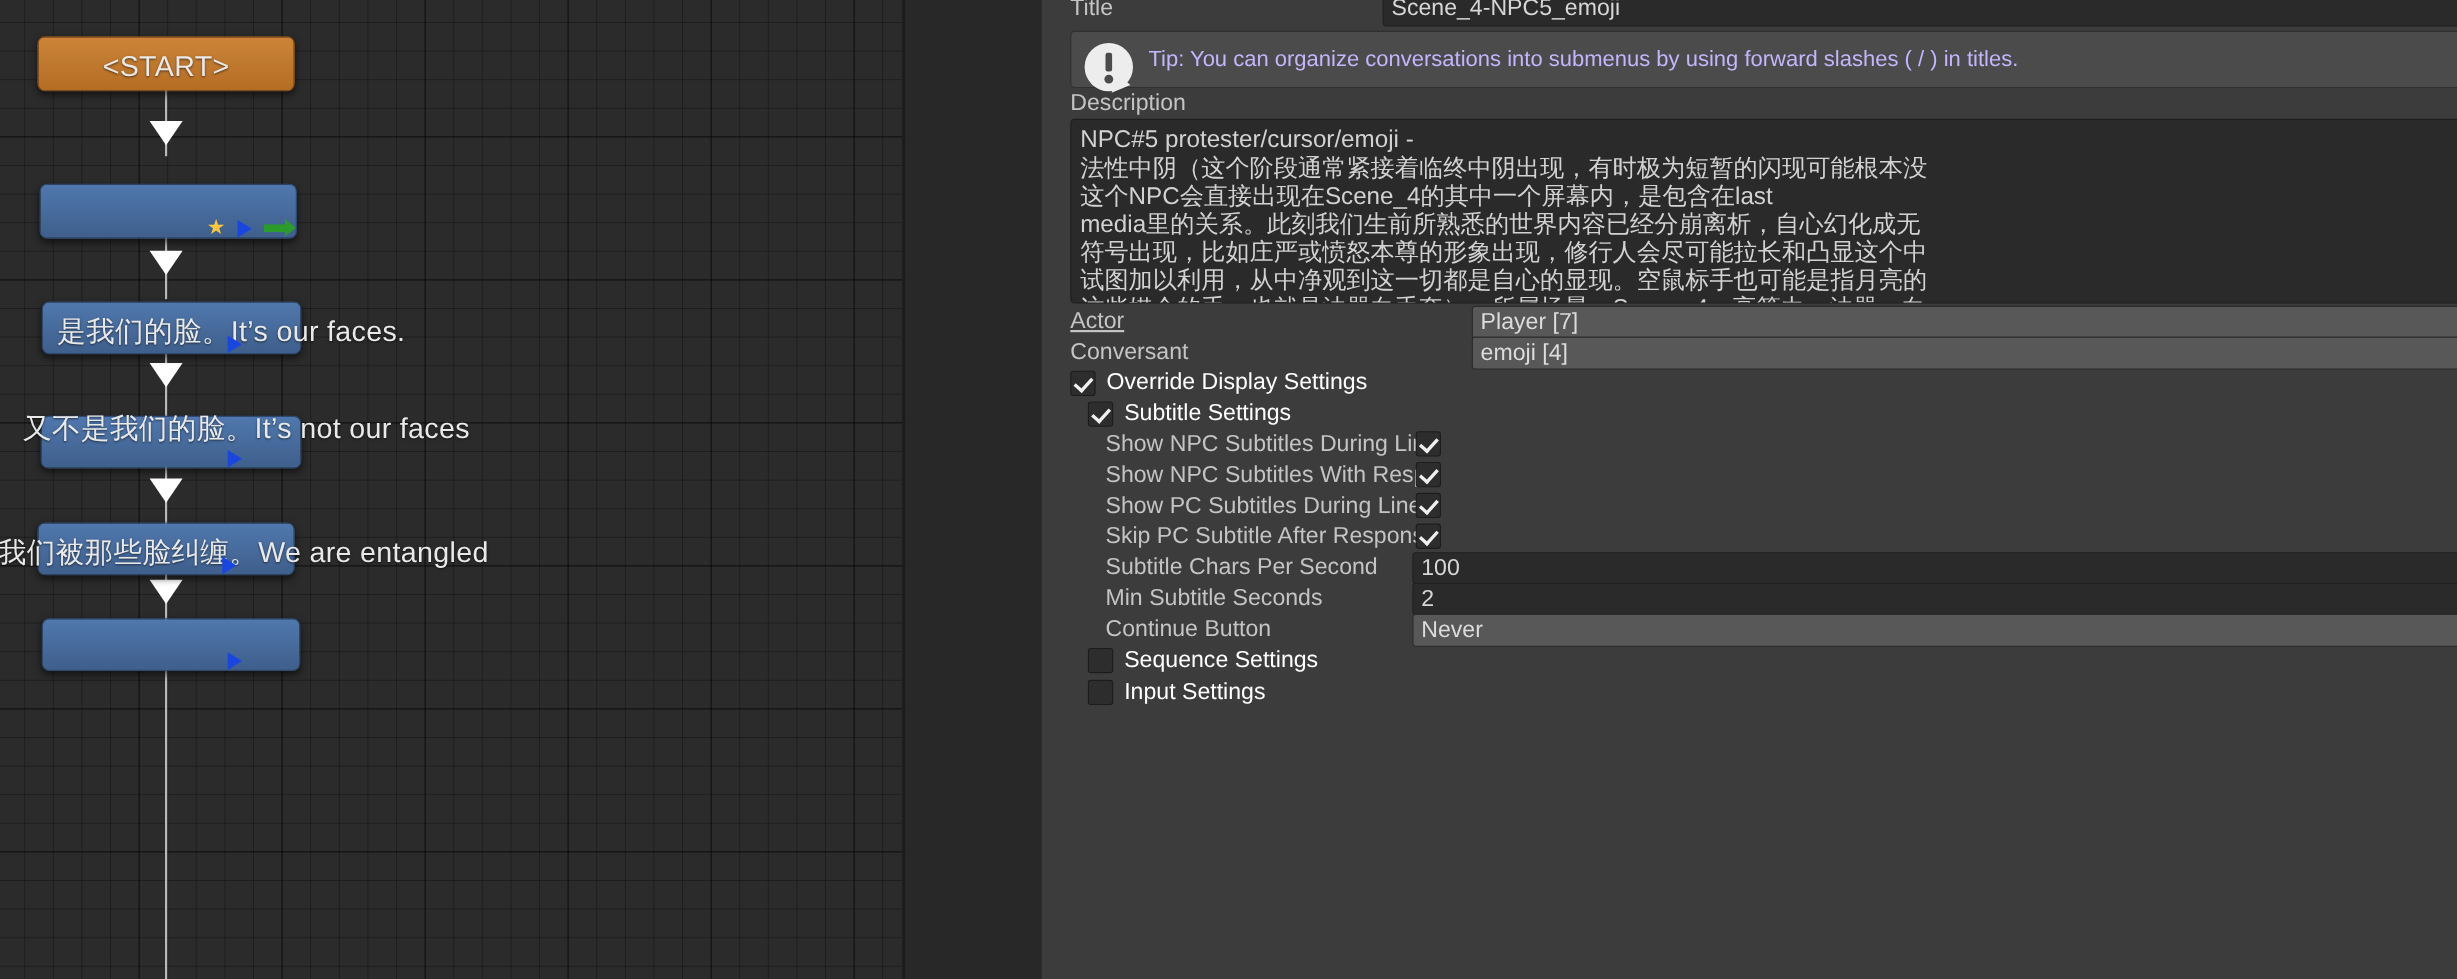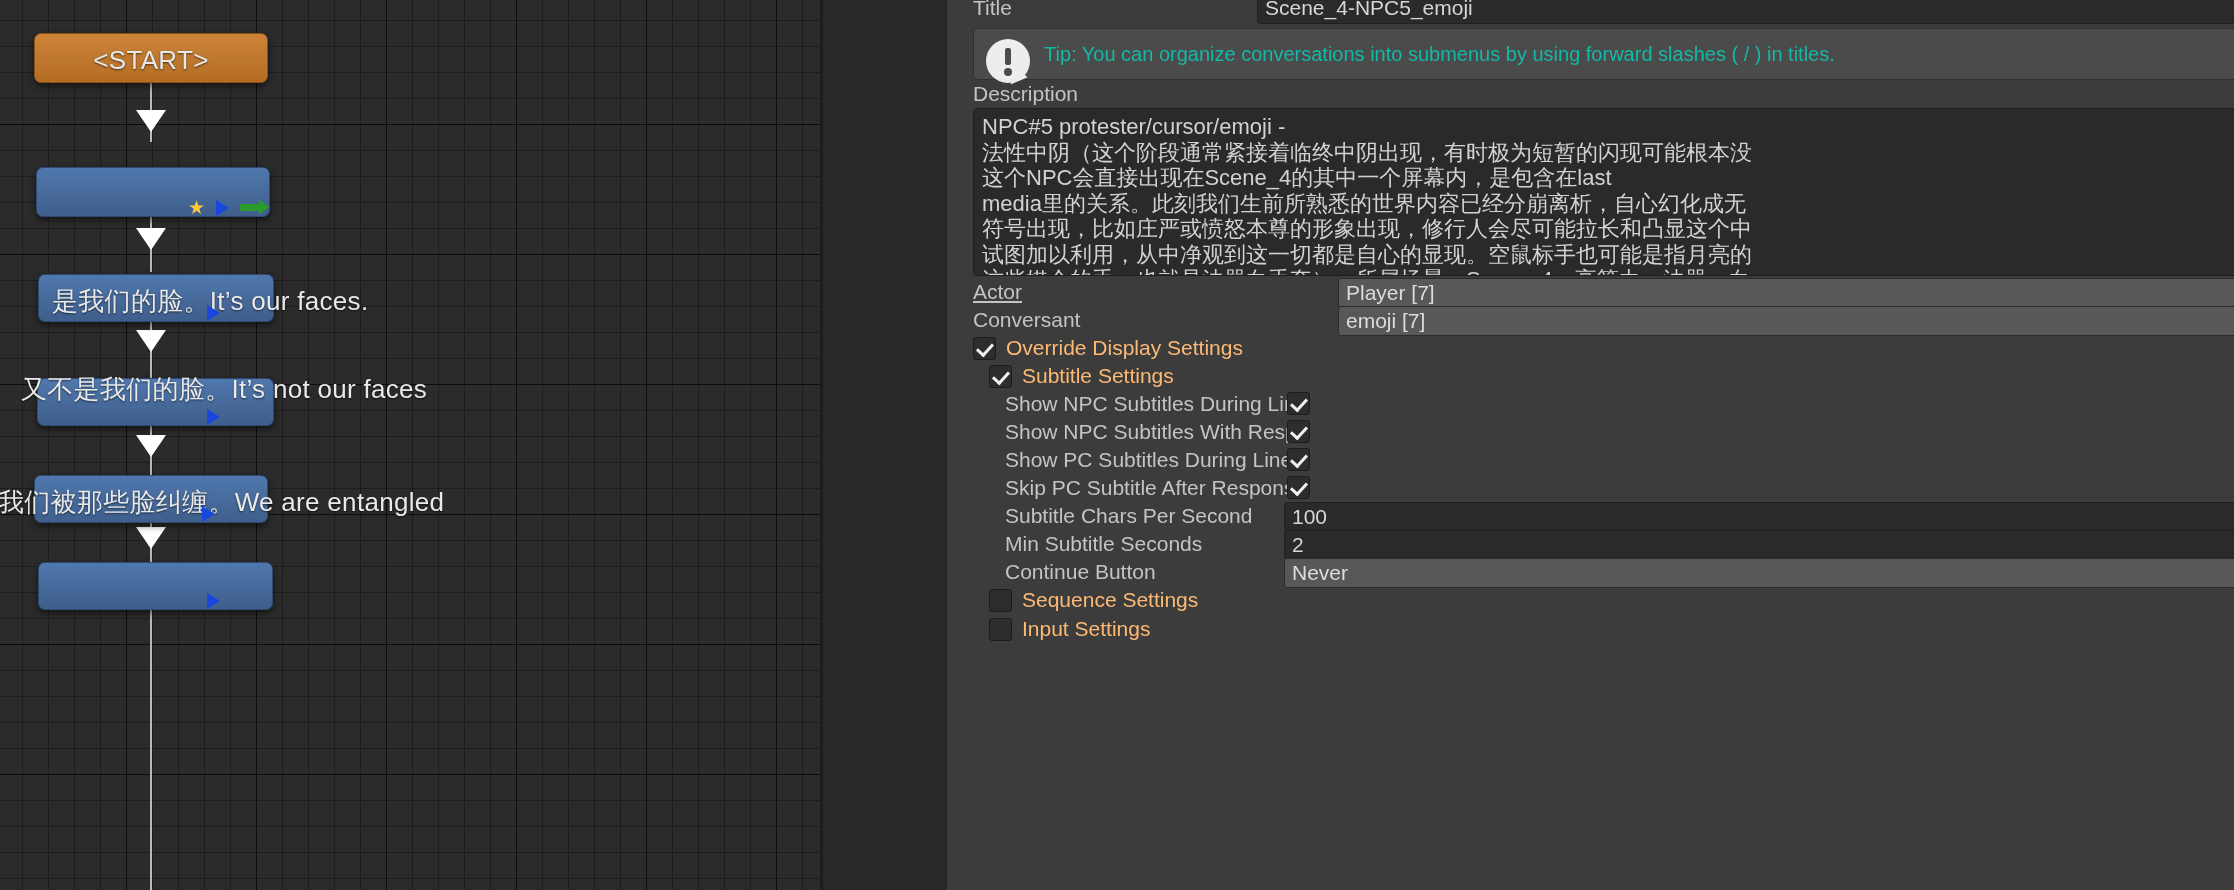--- a/index.html
+++ b/index.html
@@ -119,42 +119,42 @@
   }
   .help-icon .bang{
     position:absolute;left:19px;top:9px;width:6px;height:17px;
     background:#4b4b4b;border-radius:2px;
   }
   .help-icon .dot{
     position:absolute;left:18px;top:29px;width:8px;height:8px;
     background:#4b4b4b;border-radius:50%;
   }
   .help-text{
-    color:#14b8a6;font-size:20px;line-height:1.5;
+    color:#c4b5fd;font-size:20px;line-height:1.5;
   }
   .desc-box{
     position:absolute;box-sizing:border-box;
     background:#2a2a2a;border:1px solid #1e1e1e;border-radius:4px;
     padding:5px 8px;overflow:hidden;
   }
   .desc-line{
     color:#d2d2d2;font-size:22px;line-height:25.5px;white-space:nowrap;
   }
   .chk-row{position:absolute;display:flex;align-items:center;}
   .chk{
     box-sizing:border-box;width:23px;height:23px;flex:0 0 auto;
     background:#2d2d2d;border:1px solid #1c1c1c;border-radius:3px;
     position:relative;
   }
   .chk.on:after{
     content:"";position:absolute;left:6px;top:2px;width:7px;height:13px;
     border:solid #f0f0f0;border-width:0 3px 3px 0;transform:rotate(42deg);
   }
   .chk-label{
-    color:#fdba74;font-size:21px;margin-left:10px;white-space:nowrap;
+    color:#ffffff;font-size:21px;margin-left:10px;white-space:nowrap;
   }
   .std-chk{
     position:absolute;box-sizing:border-box;width:23px;height:23px;
     background:#2d2d2d;border:1px solid #1c1c1c;border-radius:3px;
   }
   .std-chk.on:after{
     content:"";position:absolute;left:6px;top:2px;width:7px;height:13px;
     border:solid #f0f0f0;border-width:0 3px 3px 0;transform:rotate(42deg);
   }
   .clip-row{position:absolute;overflow:hidden;white-space:nowrap;}
@@ -249,21 +249,21 @@
 
     </div>
 
     <div class="field-label" style="left:26px;top:280px;text-decoration:underline;">Actor</div>
     <div class="popup-box" style="left:391px;top:278px;width:909px;height:30px;">
       <span>Player [7]</span>
     </div>
 
     <div class="field-label" style="left:26px;top:308px;">Conversant</div>
     <div class="popup-box" style="left:391px;top:306px;width:909px;height:30px;">
-      <span>emoji [7]</span>
+      <span>emoji [4]</span>
     </div>
 
     <div class="chk-row" style="left:26px;top:336px;">
       <span class="chk on"></span>
       <span class="chk-label">Override Display Settings</span>
     </div>
 
     <div class="chk-row" style="left:42px;top:364px;">
       <span class="chk on"></span>
       <span class="chk-label">Subtitle Settings</span>

